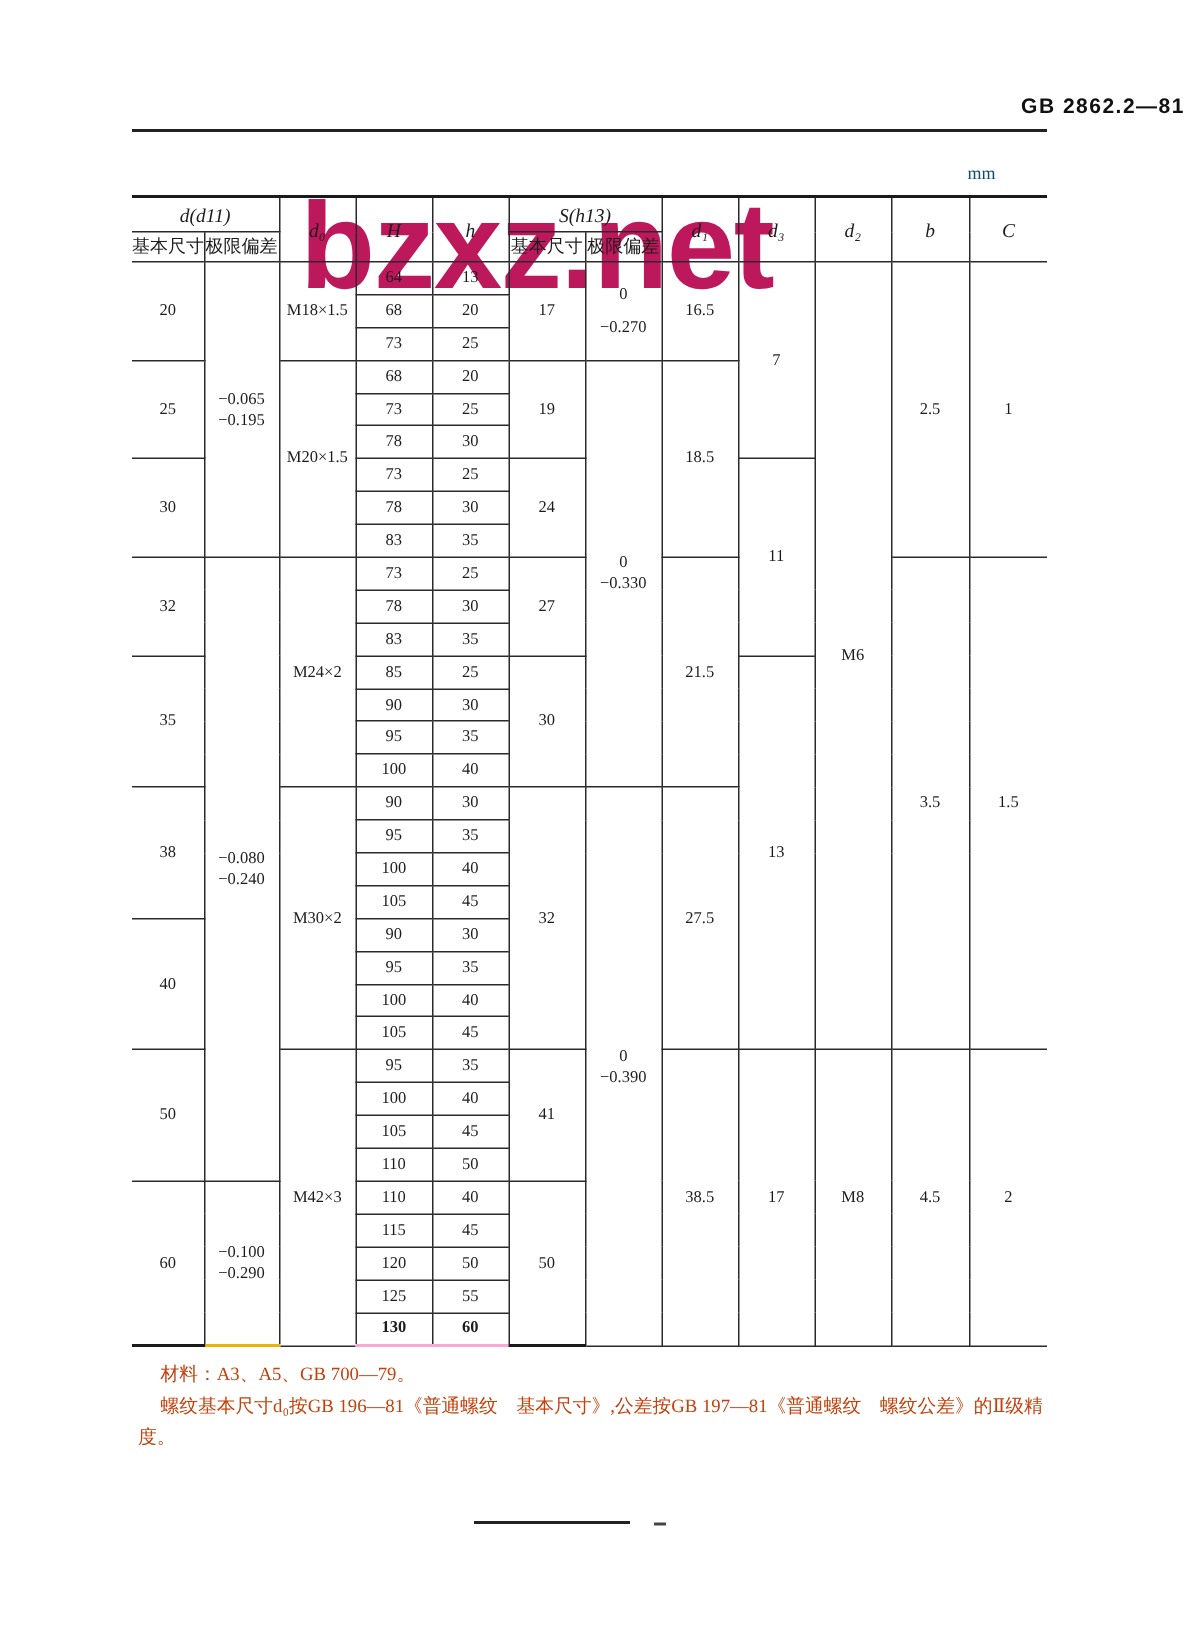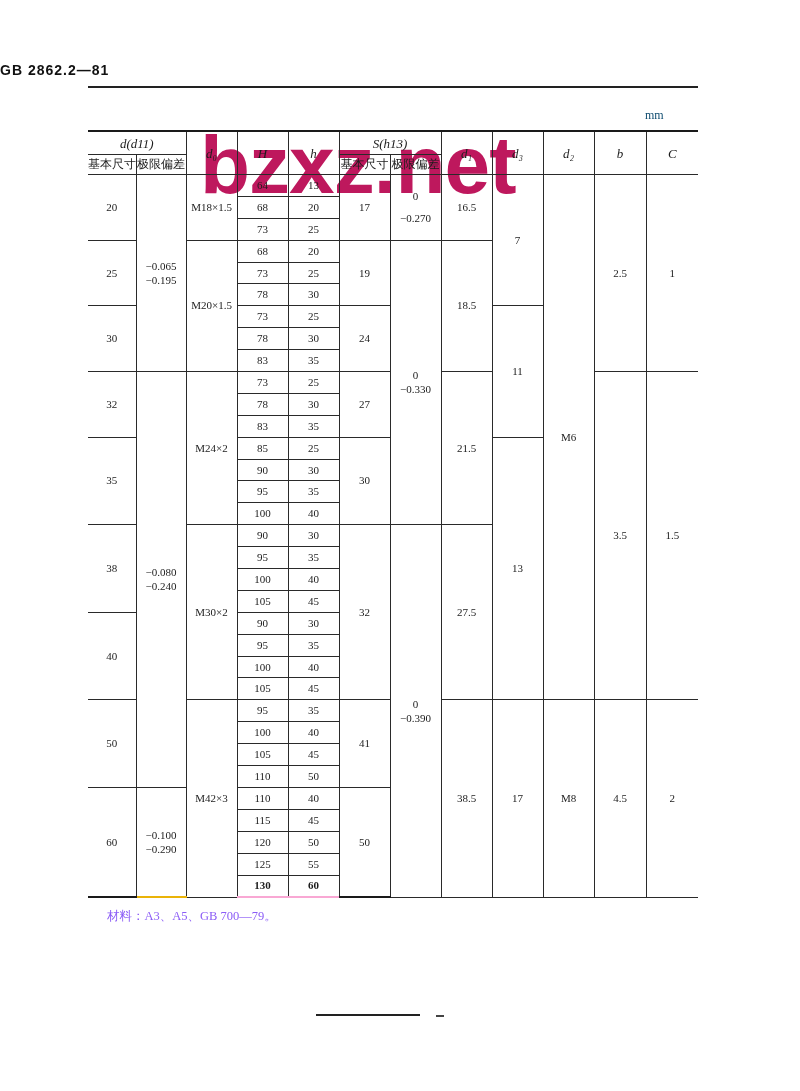--- a/index.html
+++ b/index.html
@@ -8,21 +8,21 @@
       background: #ffffff; color: #1c1c1c;
       font-family: "Liberation Serif", "DejaVu Serif", serif;
     }
     .watermark {
       position: absolute; left: 200px; top: 118px;
       font-family: "Liberation Sans", "DejaVu Sans", sans-serif;
       font-weight: bold; font-size: 82px; letter-spacing: -1px;
       color: #be185d; z-index: 0; white-space: nowrap;
     }
     .std-title {
-      position: absolute; left: 0; width: 790px; top: 62px; text-align: left;
+      position: absolute; left: 0; width: 790px; top: 62px; text-align: right;
       font-family: "Liberation Sans", "DejaVu Sans", sans-serif;
       font-weight: bold; font-size: 14px; letter-spacing: 1px; color: #111;
     }
     .title-rule {
       position: absolute; left: 88px; top: 86px; width: 610px; height: 0;
       border-top: 2px solid #222;
     }
     .unit {
       position: absolute; left: 645px; top: 108px; font-size: 12px; color: #0c4a6e;
     }
@@ -39,21 +39,21 @@
     table.spec tr.hdr2 td { height: 19px; font-size: 12px; }
     table.spec tr.d td { height: 20.9px; }
     table.spec tr.hdr1 { border-top: 2px solid #1a1a1a; }
     table.spec tr.last td { border-bottom: 2px solid #f9a8d4; font-weight: bold; }
     table.spec td:first-child { border-left: none; margin-left: 16px; }
     table.spec td.rc { border-right: none; }
     .it { font-style: italic; font-size: 13px; }
     .tol div { line-height: 14px; }
     .notes {
       position: absolute; left: 92px; top: 906px; width: 606px;
-      font-size: 12.5px; line-height: 21px; color: #8b5cf6; z-index: 1;
+      font-size: 12.5px; line-height: 21px; color: #c2410c; z-index: 1;
     }
     .notes p { margin: 0; text-indent: 15px; }
     .foot-rule {
       position: absolute; left: 316px; top: 1014px; width: 104px; height: 0;
       border-top: 2px solid #222;
     }
     .foot-dash {
       position: absolute; left: 436px; top: 1015px; width: 8px; height: 0;
       border-top: 2px solid #444;
     }
@@ -303,16 +303,17 @@
   </tr>
   <tr class="d last">
     <td>130</td>
     <td>60</td>
   </tr>
 </tbody>
   </table>
 
 <div class="notes">
   <p>材料：A3、A5、GB 700—79。</p>
+  <p>螺纹基本尺寸d₀按GB 196—81《普通螺纹　基本尺寸》,公差按GB 197—81《普通螺纹　螺纹公差》的Ⅱ级精度。</p>
 </div>
 
 <div class="foot-rule"></div>
 <div class="foot-dash"></div>
 
 </body></html>

